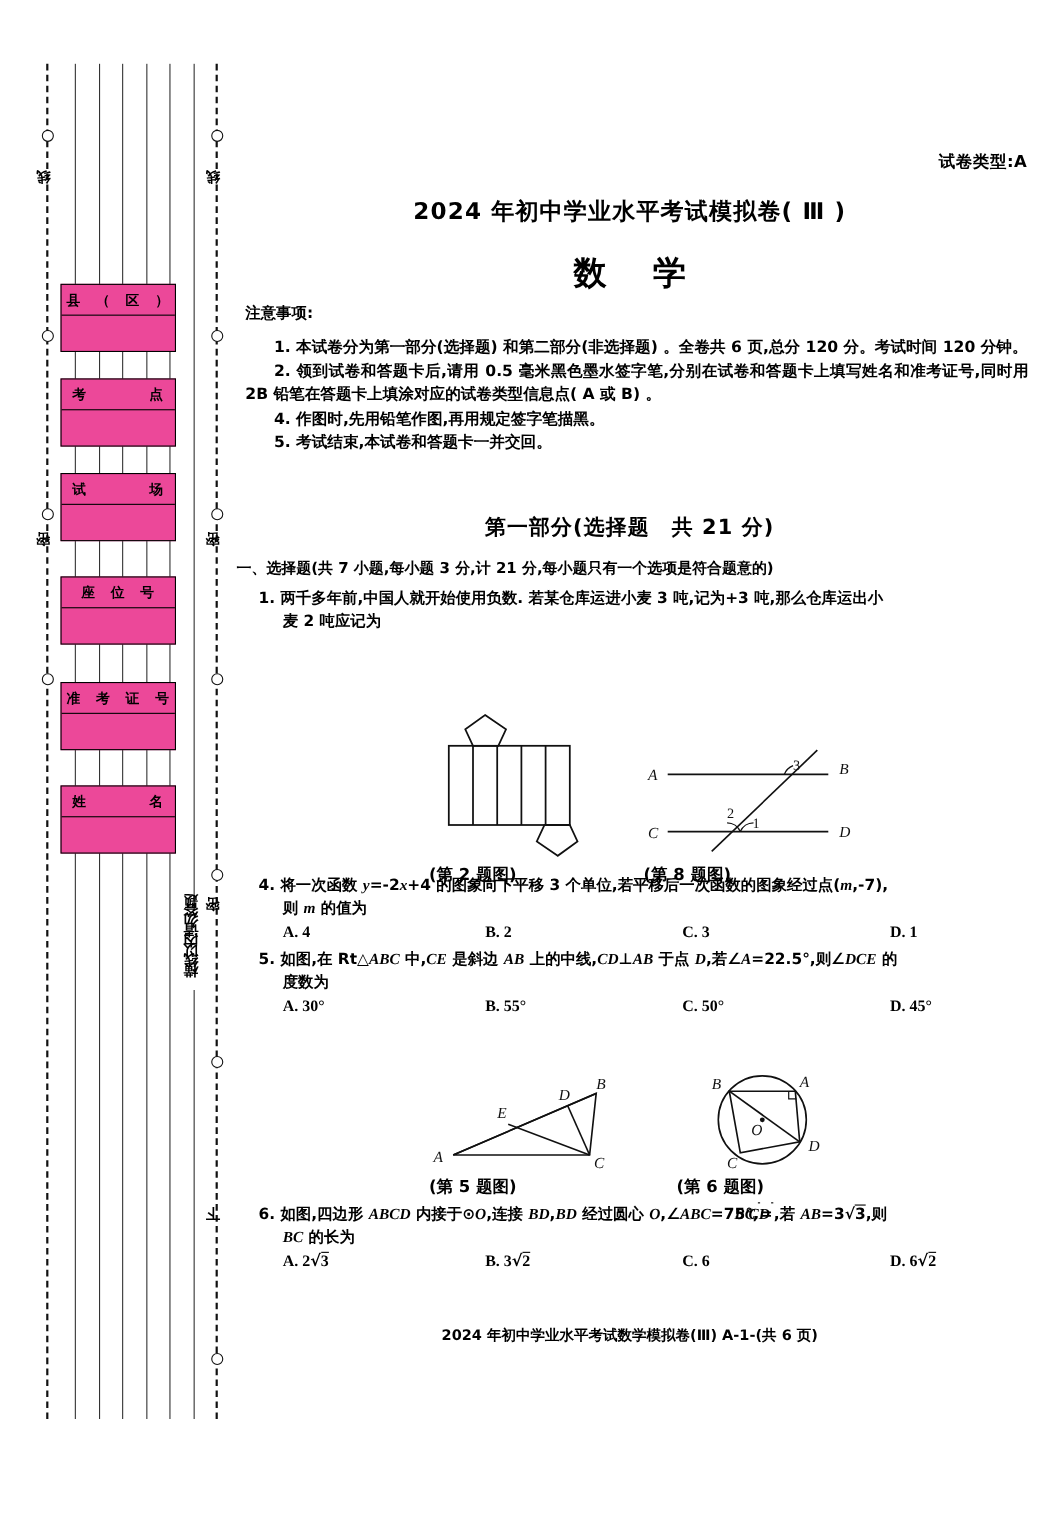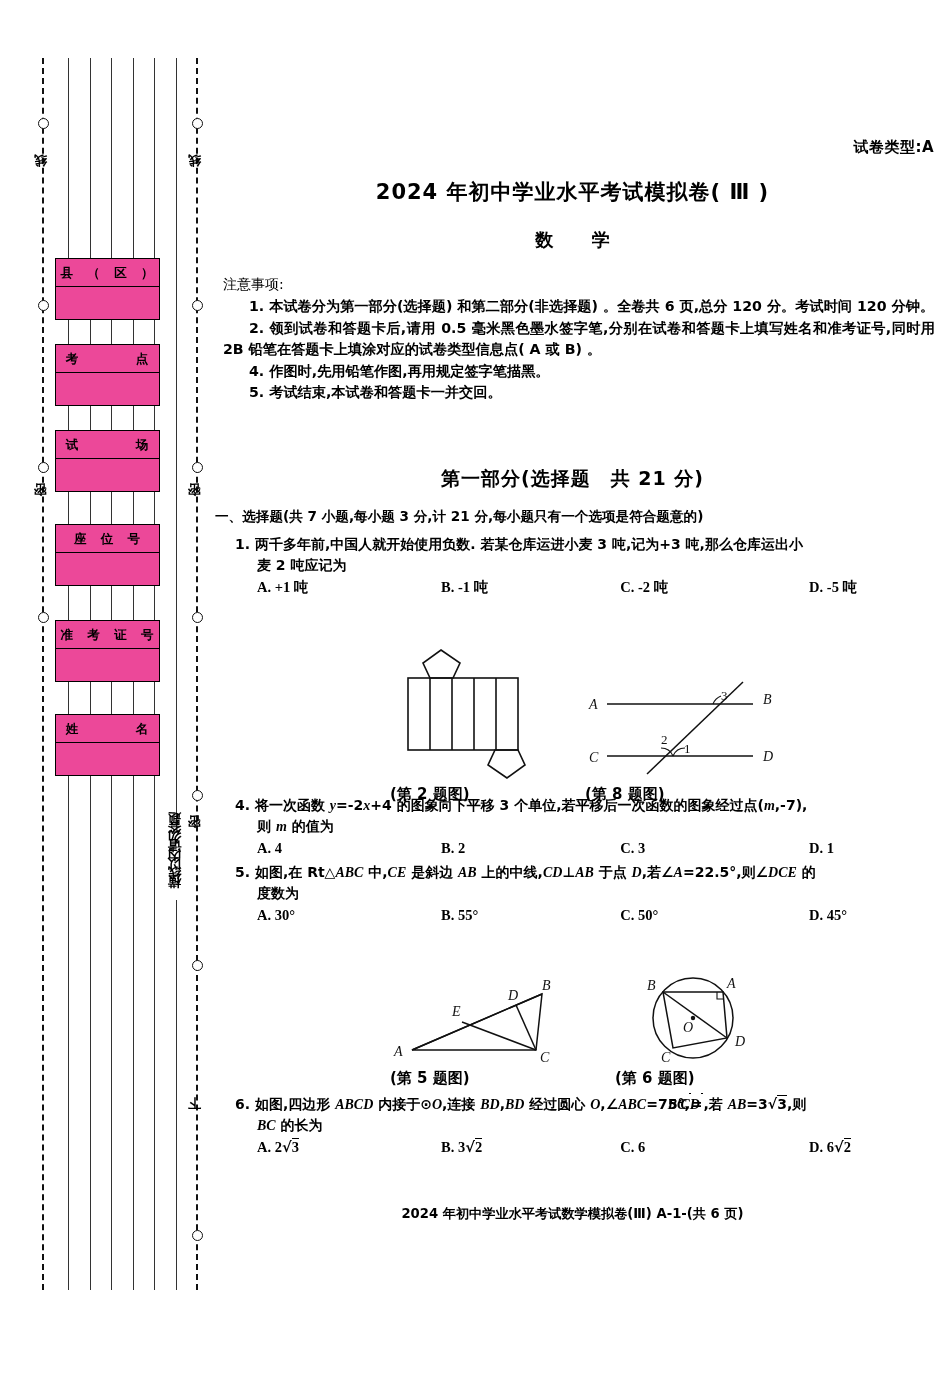--- a/index.html
+++ b/index.html
@@ -127,36 +127,36 @@
     font-size: 21px;
     font-weight: 700;
     letter-spacing: 1px;
   }
   #subject-title {
     position: absolute;
     left: 0; top: 228px;
     width: 715px;
     text-align: center;
     font-family: "DejaVu Sans", sans-serif;
-    font-size: 18px;
+    font-size: 30px;
     font-weight: 700;
     letter-spacing: 16px;
     text-indent: 16px;
   }
 
   #notes {
     position: absolute;
     left: 8px; top: 276px;
     width: 712px;
   }
   #notes-heading {
     font-family: "DejaVu Sans", sans-serif;
     font-size: 14px;
-    font-weight: 400;
-    margin-bottom: 2px;
+    font-weight: 700;
+    margin-bottom: 12px;
   }
   .note-item {
     font-size: 14.2px;
     line-height: 1.52;
     text-align: justify;
     text-indent: 26px;
     font-family: "DejaVu Sans", sans-serif;
     font-weight: 600;
   }
 
@@ -329,26 +329,20 @@
 
     <div id="part-one-heading">第一部分(选择题　共 21 分)</div>
 
     <div id="section-intro"><b>一、选择题</b><span>(共 7 小题,每小题 3 分,计 21 分,每小题只有一个选项是符合题意的)</span></div>
 
     <div id="questions">
 
       <div class="question">
         <span class="q-stem"><span>1.</span> <span>两千多年前,中国人就开始使用负数. 若某仓库运进小麦 3 吨,记为+3 吨,那么仓库运出小</span></span>
         <span class="q-cont">麦 2 吨应记为</span>
-        <div class="options">
-          <div class="opt opt-a">A. +1 吨</div>
-          <div class="opt opt-b">B. -1 吨</div>
-          <div class="opt opt-c">C. -2 吨</div>
-          <div class="opt opt-d">D. -5 吨</div>
-        </div>
       </div>
 
     </div>
 
     <div class="figrow" style="left:175px; top:648px;">
 
       <div style="width:150px;">
         <svg width="150" height="132" viewBox="0 0 150 132">
           <g fill="none" stroke="#111" stroke-width="1.6">
             <rect x="18" y="30" width="110" height="72"></rect>

